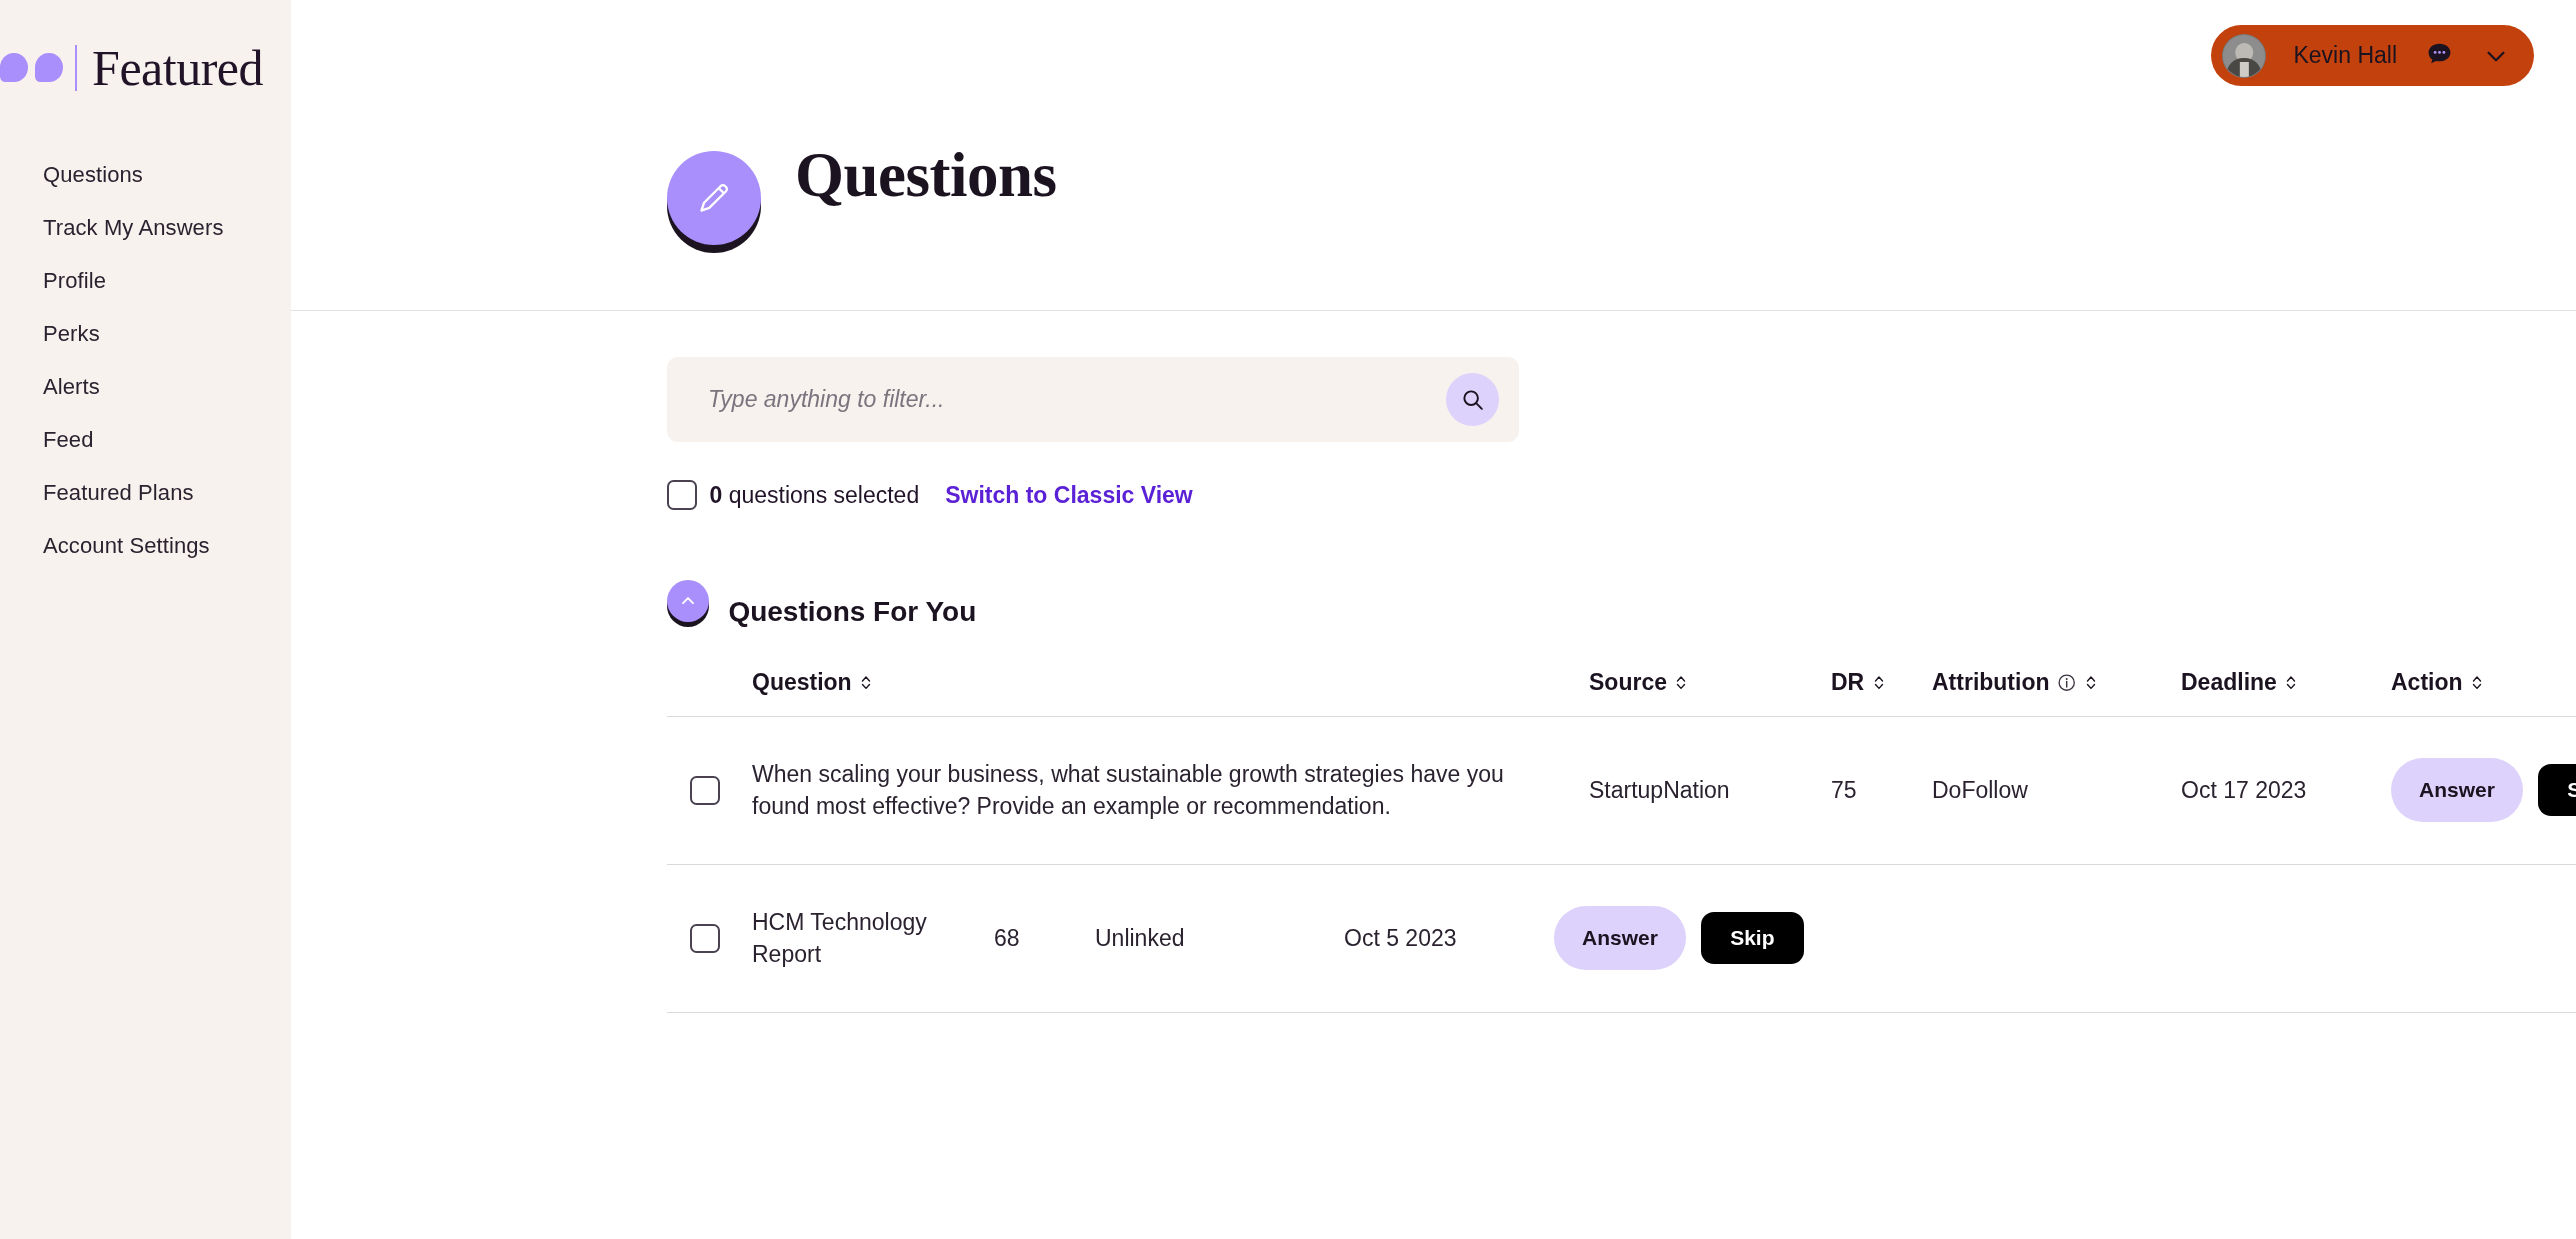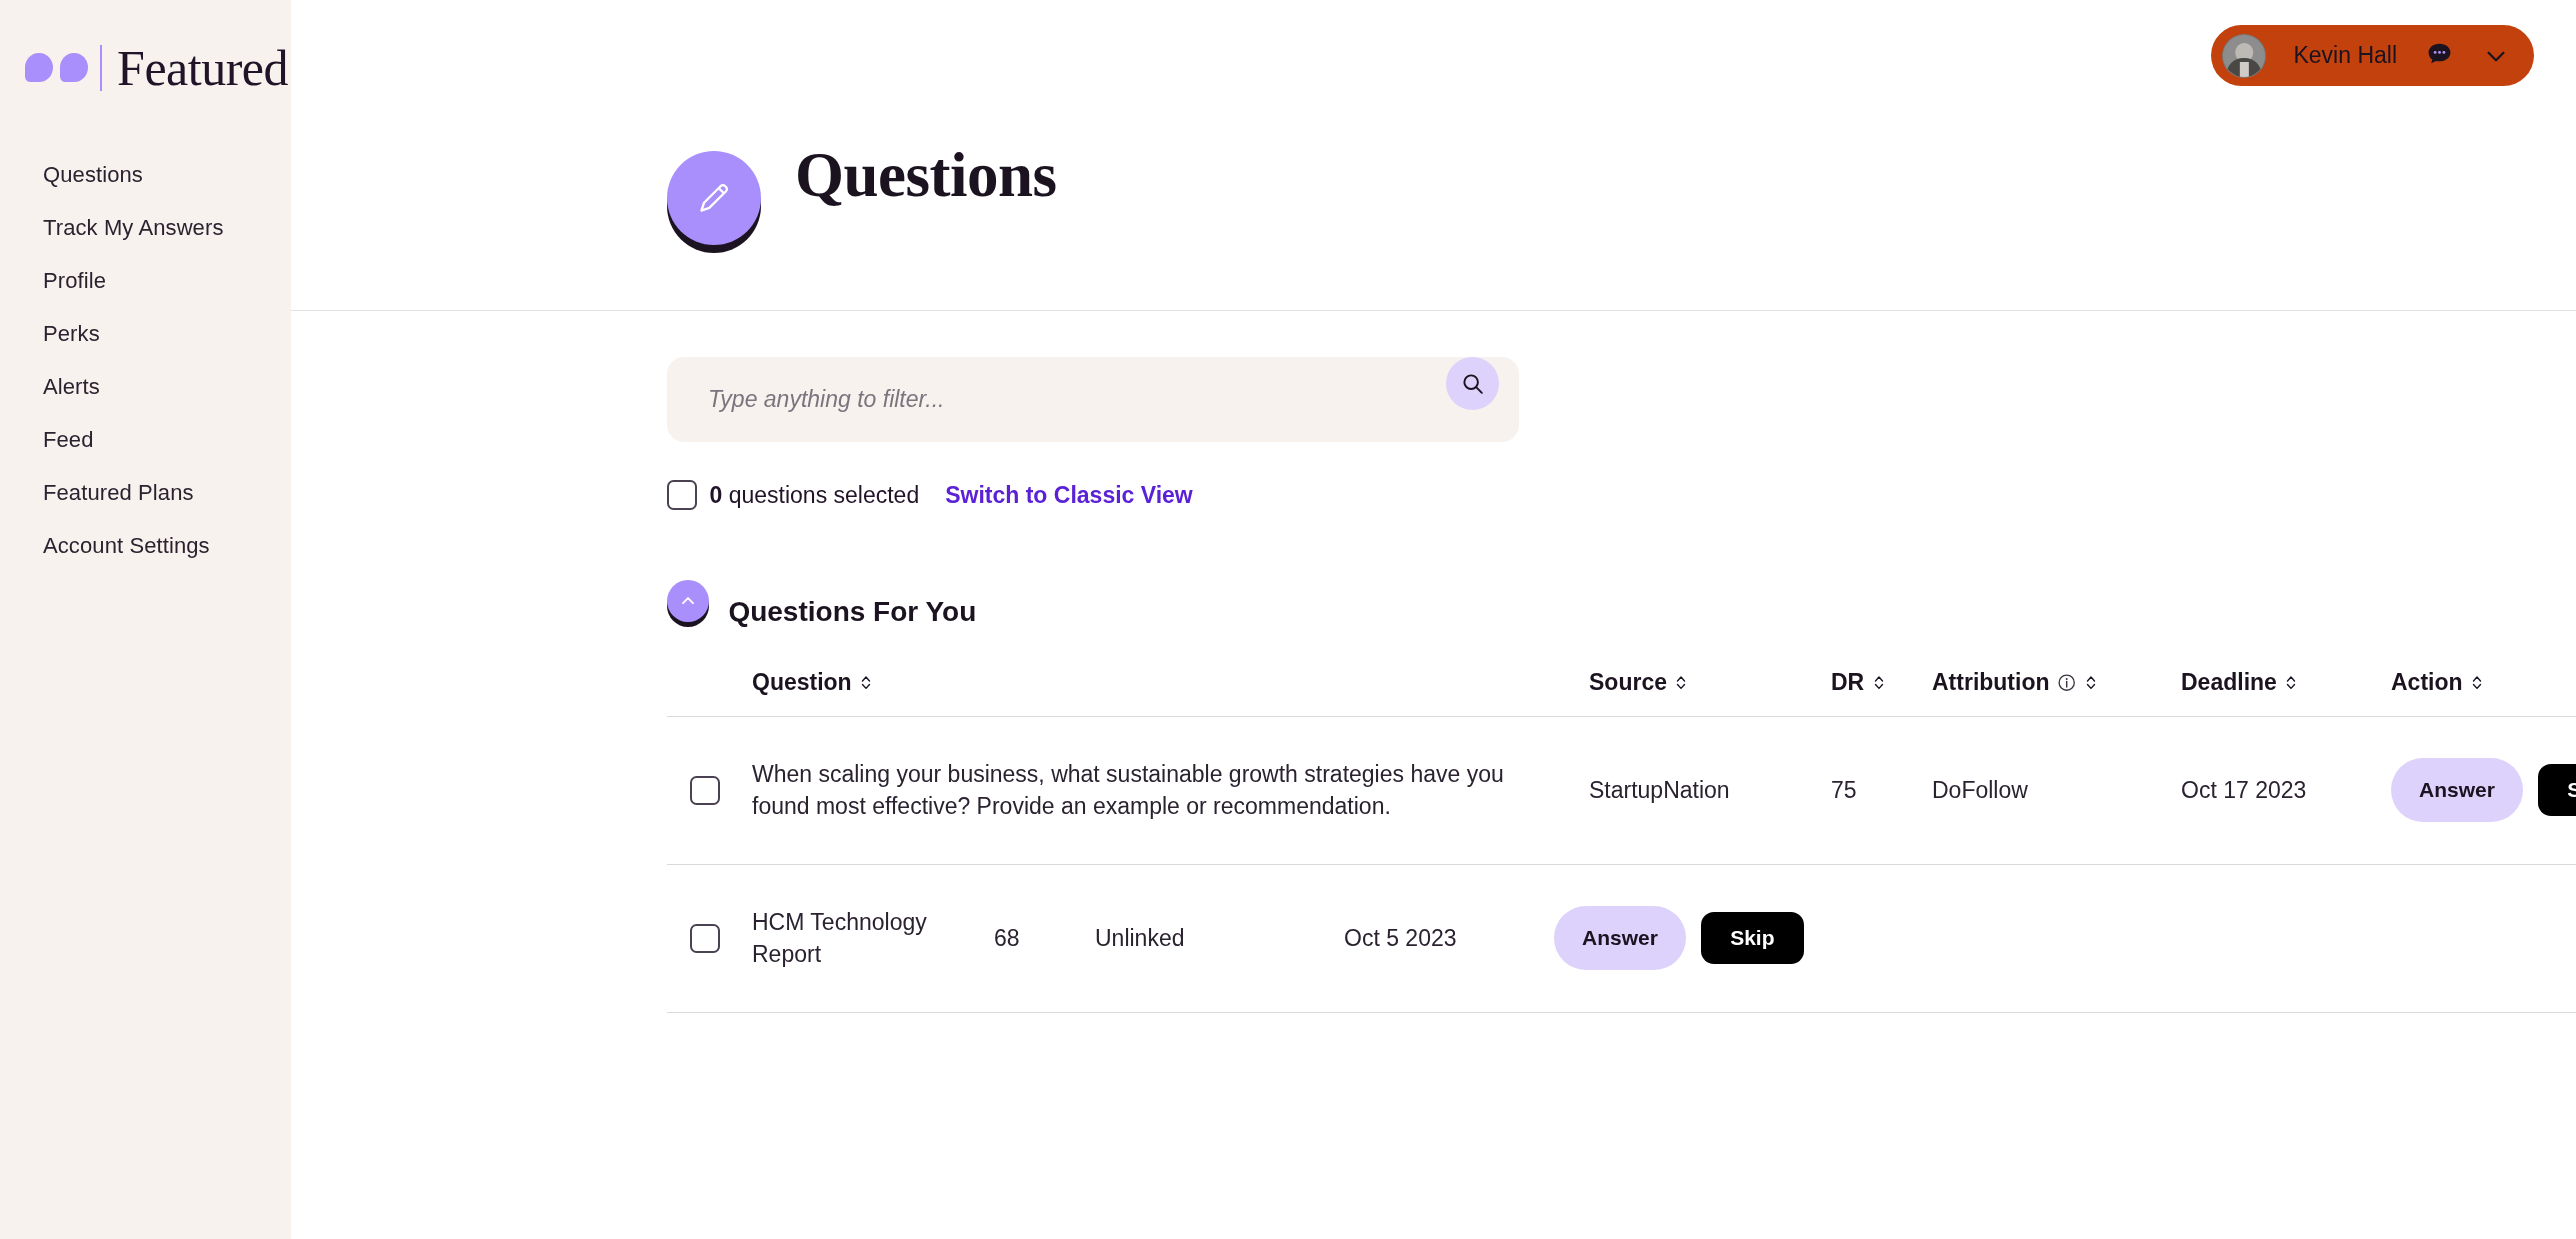--- a/index.html
+++ b/index.html
@@ -17,21 +17,20 @@
   .sidebar {
     width: 291px;
     min-width: 291px;
     height: 1239px;
     background: #F7F2EE;
     padding-top: 39px;
   }
   .logo {
     display: flex;
     align-items: center;
-    padding-left: 25px;
     height: 57px;
     margin-bottom: 52px;
   }
   .logo-quotes { display: flex; gap: 6.5px; align-items: flex-start; margin-right: 12px; }
   .q-mark {
     width: 28px; height: 29.5px;
     background: #A98FFB;
     border-radius: 50% 50% 50% 5.5px;
     transform: rotate(0deg);
   }
@@ -135,22 +134,23 @@
     max-width: 1503px;
   }
   .head-divider { width: 100%; height: 0.9px; background: #E2E2E2; margin-top: 59px; }
 
   
   .filter-area { padding: 46px 0 0 376px; }
   .search-box {
     width: 852px;
     height: 85px;
     background: #F7F2EE;
-    border-radius: 17px;
-    display: flex;
+    border-radius: 11px;
+    display: flex;
+    align-items: center;
     padding: 0 20px 0 41px;
     gap: 11px;
   }
   .search-input {
     flex: 1;
     border: none;
     outline: none;
     background: transparent;
     font-family: "Liberation Sans", sans-serif;
     font-size: 23px;

